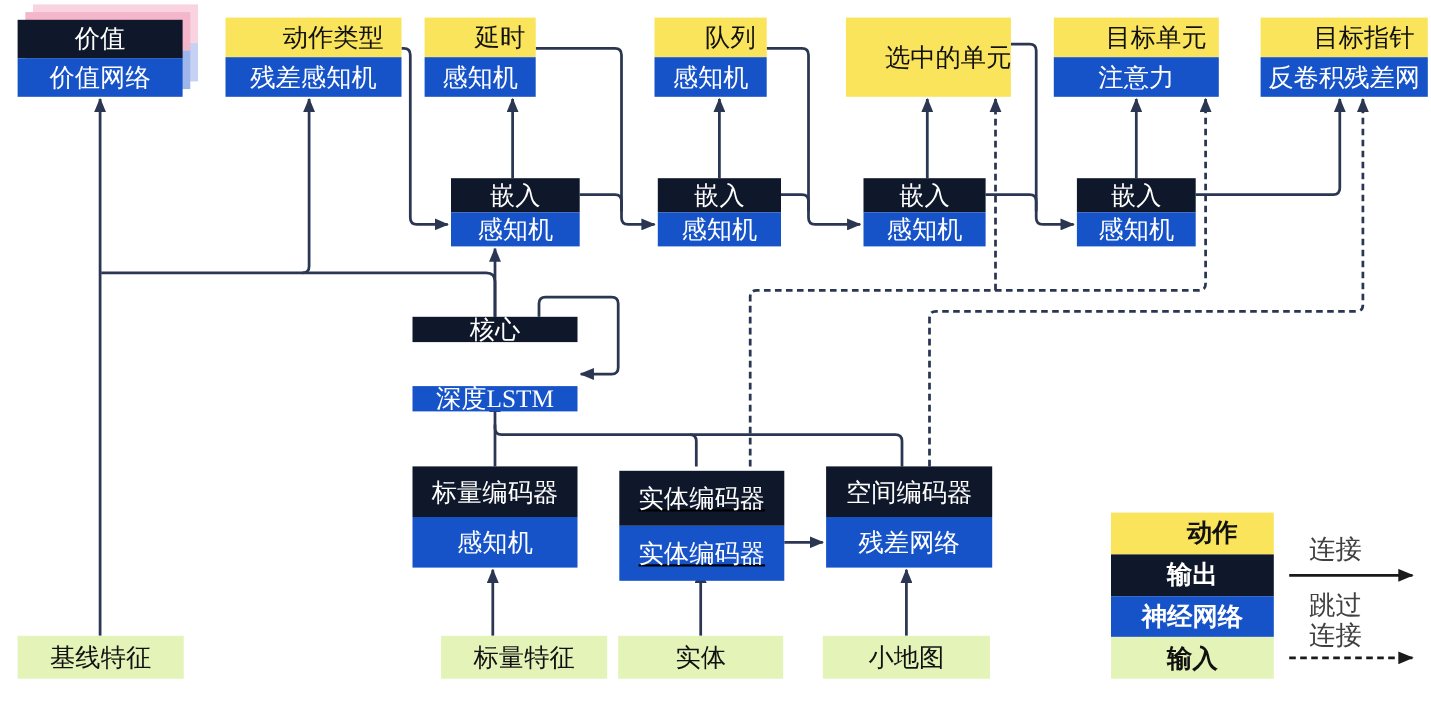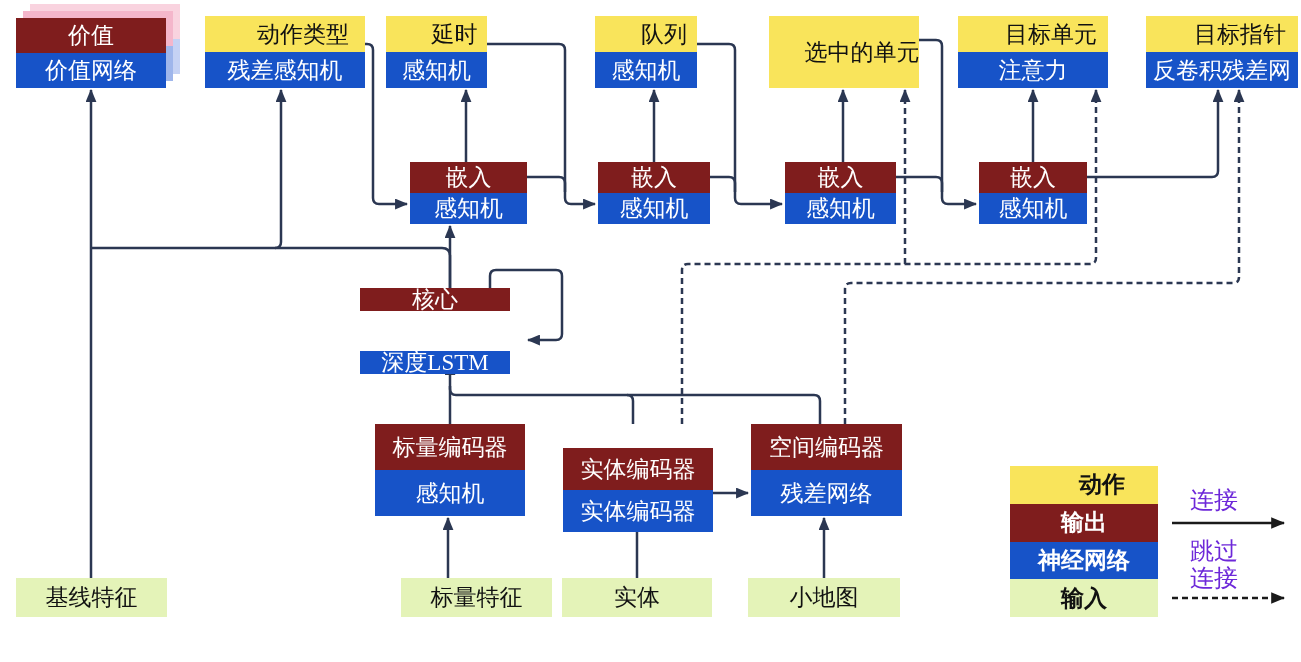--- a/index.html
+++ b/index.html
@@ -5,28 +5,28 @@
   html,body{margin:0;padding:0;background:#ffffff;}
   .stage{
     position:relative;width:1301px;height:662px;background:#ffffff;overflow:hidden;
     font-family:"Liberation Serif","DejaVu Serif",serif;
   }
   .wires{position:absolute;left:0;top:0;width:1301px;height:662px;}
   .node{position:absolute;display:flex;flex-direction:column;text-align:center;}
   .half{flex:1;display:flex;align-items:center;justify-content:center;
         font-size:23px;line-height:1;white-space:nowrap;}
   .yellow{background:#F9E45B;color:#111111;padding-left:36px;}
-  .red{background:#7f1d1d;color:#ffffff;}
+  .red{background:#0f172a;color:#ffffff;}
   .blue{background:#1753C8;color:#ffffff;}
   .green{background:#E4F3B8;color:#111111;}
   .shadow{position:absolute;display:flex;flex-direction:column;}
   .shadow .sh{flex:1;}
   .pink1{background:#F9D3DF;} .lblue1{background:#C5D2F4;}
   .pink2{background:#F4B6CB;} .lblue2{background:#9FB6EB;}
-  .legend-label{position:absolute;color:#6d28d9;font-size:24px;line-height:1.1;
+  .legend-label{position:absolute;color:#404040;font-size:24px;line-height:1.1;
                 text-align:center;transform:translateX(-50%);white-space:nowrap;}
 </style>
 </head>
 <body>
 
 <div class="stage">
 
   <svg class="wires" viewBox="0 0 1301 662">
     <defs>
       <marker id="ah" viewBox="0 0 12 10" refX="11" refY="5" markerUnits="userSpaceOnUse" markerWidth="13" markerHeight="11" orient="auto-start-reverse">
@@ -120,30 +120,30 @@
   </div>
   <div class="node" style="left:785px;top:162px;width:111px;height:62px;">
     <div class="half red">嵌入</div>
     <div class="half blue">感知机</div>
   </div>
   <div class="node" style="left:979px;top:162px;width:108px;height:62px;">
     <div class="half red">嵌入</div>
     <div class="half blue">感知机</div>
   </div>
 
-  <div class="node" style="left:360px;top:288px;width:150px;height:72px;gap:40px;">
+  <div class="node" style="left:375px;top:288px;width:150px;height:72px;gap:40px;">
     <div class="half red">核心</div>
     <div class="half blue">深度LSTM</div>
   </div>
 
   <div class="node" style="left:375px;top:424px;width:150px;height:92px;">
     <div class="half red">标量编码器</div>
     <div class="half blue">感知机</div>
   </div>
-  <div class="node" style="left:563px;top:448px;width:150px;height:84px;">
+  <div class="node" style="left:563px;top:428px;width:150px;height:100px;text-decoration:underline;">
     <div class="half red">实体编码器</div>
     <div class="half blue">实体编码器</div>
   </div>
   <div class="node" style="left:751px;top:424px;width:151px;height:92px;">
     <div class="half red">空间编码器</div>
     <div class="half blue">残差网络</div>
   </div>
 
   <div class="node" style="left:16px;top:578px;width:151px;height:39px;">
     <div class="half green">基线特征</div>

